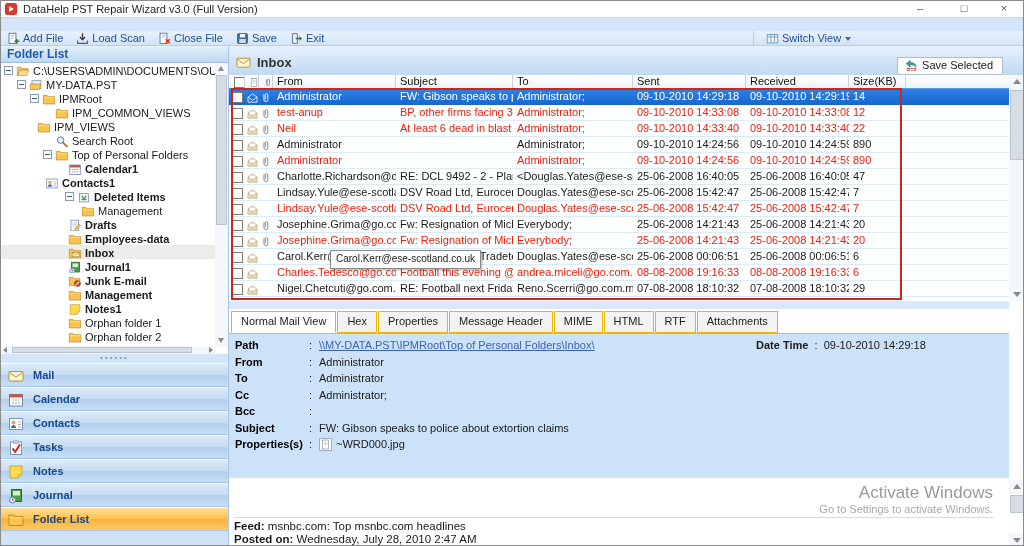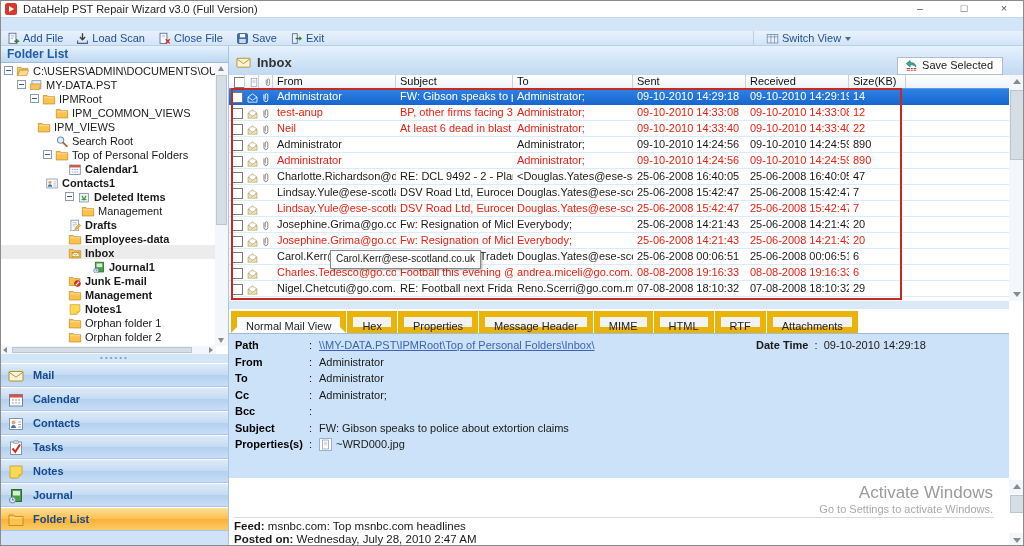--- a/index.html
+++ b/index.html
@@ -72,21 +72,21 @@
   .mrow .ico{width:13px;height:12px;margin-top:1.5px;}
   .ind-subj{padding-left:62px !important;}
   #redrect{position:absolute;left:2px;top:13px;width:671px;height:212px;border:2px solid #c8281e;box-sizing:border-box;pointer-events:none;z-index:5;}
   #tooltip{position:absolute;left:101px;top:175px;height:17px;line-height:15px;background:#fdfdfd;border:1px solid #8a8a8a;box-shadow:1px 1px 2px rgba(0,0,0,.35);padding:0 5px;font-size:10px;color:#222;z-index:6;white-space:nowrap;}
   #list-vsb{position:absolute;right:0;top:0;width:16px;height:226px;background:#f3f6fa;}
 
   #strip{position:absolute;left:0;top:255px;width:780px;height:8px;background:#d9e9f8;}
 
   
   #tabs{position:absolute;left:2px;top:265px;height:22px;display:flex;}
-  .tab{box-sizing:border-box;border:6px solid #eab308;background:#f3f3f3;padding:3px 9px 0 9px;margin-right:1px;height:22px;white-space:nowrap;color:#222;}
+  .tab{box-sizing:border-box;border:1px solid #eab308;background:#f3f3f3;padding:3px 9px 0 9px;margin-right:1px;height:22px;white-space:nowrap;color:#222;}
   .tab.active{background:#fff;border-bottom-color:#fff;}
 
   
   #detail{position:absolute;left:0;top:287px;width:780px;height:145px;background:#cbe2f8;border-top:1px solid #9ebcdd;box-sizing:border-box;}
   .drow{position:relative;height:16.5px;line-height:16px;white-space:nowrap;}
   .dlabel{position:absolute;left:6px;font-weight:bold;color:#000;}
   .dcolon{position:absolute;left:80px;}
   .dcolon::before{content:":";}
   .dvalue{position:absolute;left:90px;}
   .dvalue.link{color:#3c62b8;text-decoration:underline;}
@@ -211,21 +211,21 @@
               </svg></span><span class="tlabel">Drafts</span></div>
           <div class="trow tb" style="padding-left: 55px;"><span class="exp-sp"></span><span class="ico"><svg viewBox="0 0 16 16">
                 <path d="M1 4.5V3h4.7l1.2 1.5H15v9H1z" fill="#fcc24e" stroke="#b5841b" stroke-width="0.8"></path>
                 <path d="M1.6 5.8h12.8" stroke="#ffe09a" stroke-width="1"></path>
               </svg></span><span class="tlabel">Employees-data</span></div>
           <div class="trow tb selrow" style="padding-left: 55px;"><span class="exp-sp"></span><span class="ico"><svg viewBox="0 0 16 16">
                 <path d="M1 4.5V3h4.7l1.2 1.5H15v9H1z" fill="#fcc24e" stroke="#b5841b" stroke-width="0.8"></path>
                 <rect x="4.5" y="7" width="8.5" height="5" fill="#fffbe8" stroke="#a5761c" stroke-width="0.7"></rect>
                 <path d="M4.5 7.3l4.2 2.8 4.3-2.8" fill="none" stroke="#a5761c" stroke-width="0.7"></path>
               </svg></span><span class="tlabel">Inbox</span></div>
-          <div class="trow tb" style="padding-left: 55px; margin-left: 24px;"><span class="exp-sp"></span><span class="ico"><svg viewBox="0 0 16 16">
+          <div class="trow tb" style="padding-left: 55px;"><span class="exp-sp"></span><span class="ico"><svg viewBox="0 0 16 16">
                 <rect x="3.5" y="1.5" width="10" height="12" fill="#49a049" stroke="#2c6b2c"></rect>
                 <rect x="5" y="3" width="7" height="4.5" fill="#d8ecd8"></rect>
                 <circle cx="4.5" cy="12" r="3" fill="#dfe6f0" stroke="#6b86ab"></circle>
                 <path d="M4.5 10.5v1.5h1.2" fill="none" stroke="#44587a" stroke-width="0.9"></path>
               </svg></span><span class="tlabel">Journal1</span></div>
           <div class="trow tb" style="padding-left: 55px;"><span class="exp-sp"></span><span class="ico"><svg viewBox="0 0 16 16">
                 <path d="M1 4.5V3h4.7l1.2 1.5H14v8.5H1z" fill="#fcc24e" stroke="#b5841b" stroke-width="0.8"></path>
                 <circle cx="11" cy="10.5" r="3.6" fill="#e03b2b" stroke="#8f170c" stroke-width="0.7"></circle>
                 <path d="M8.8 12.7l4.4-4.4" stroke="#fff" stroke-width="1.3"></path>
               </svg></span><span class="tlabel">Junk E-mail</span></div>

